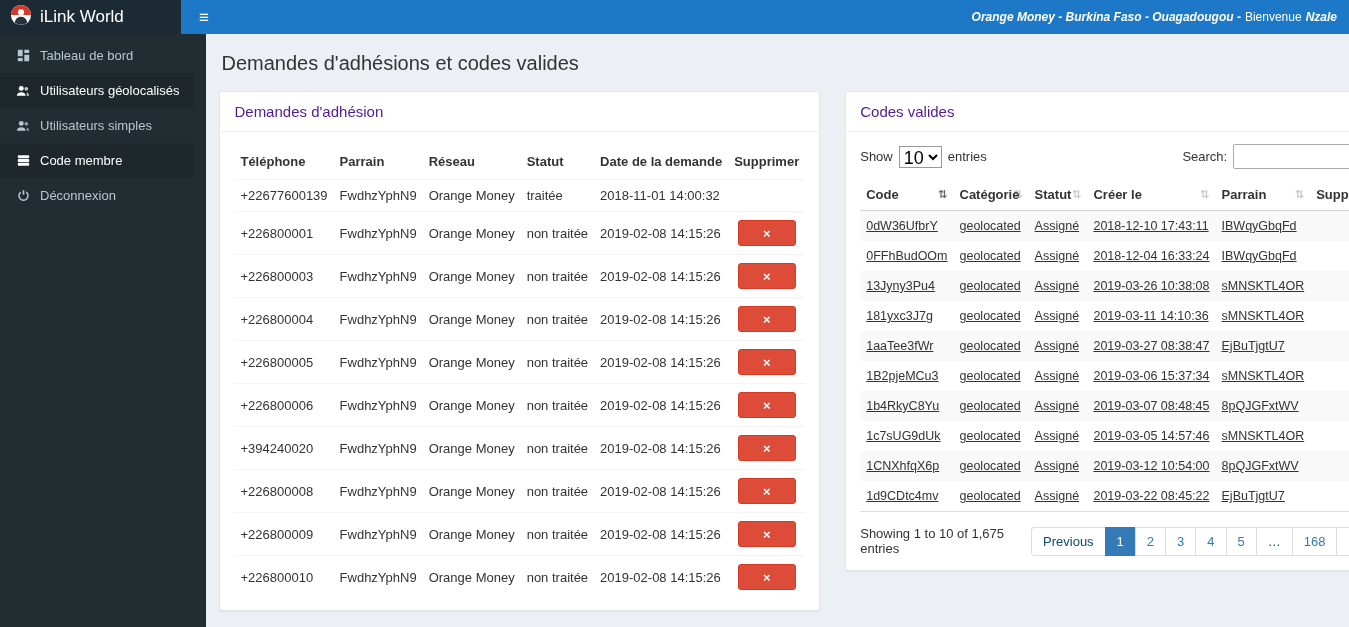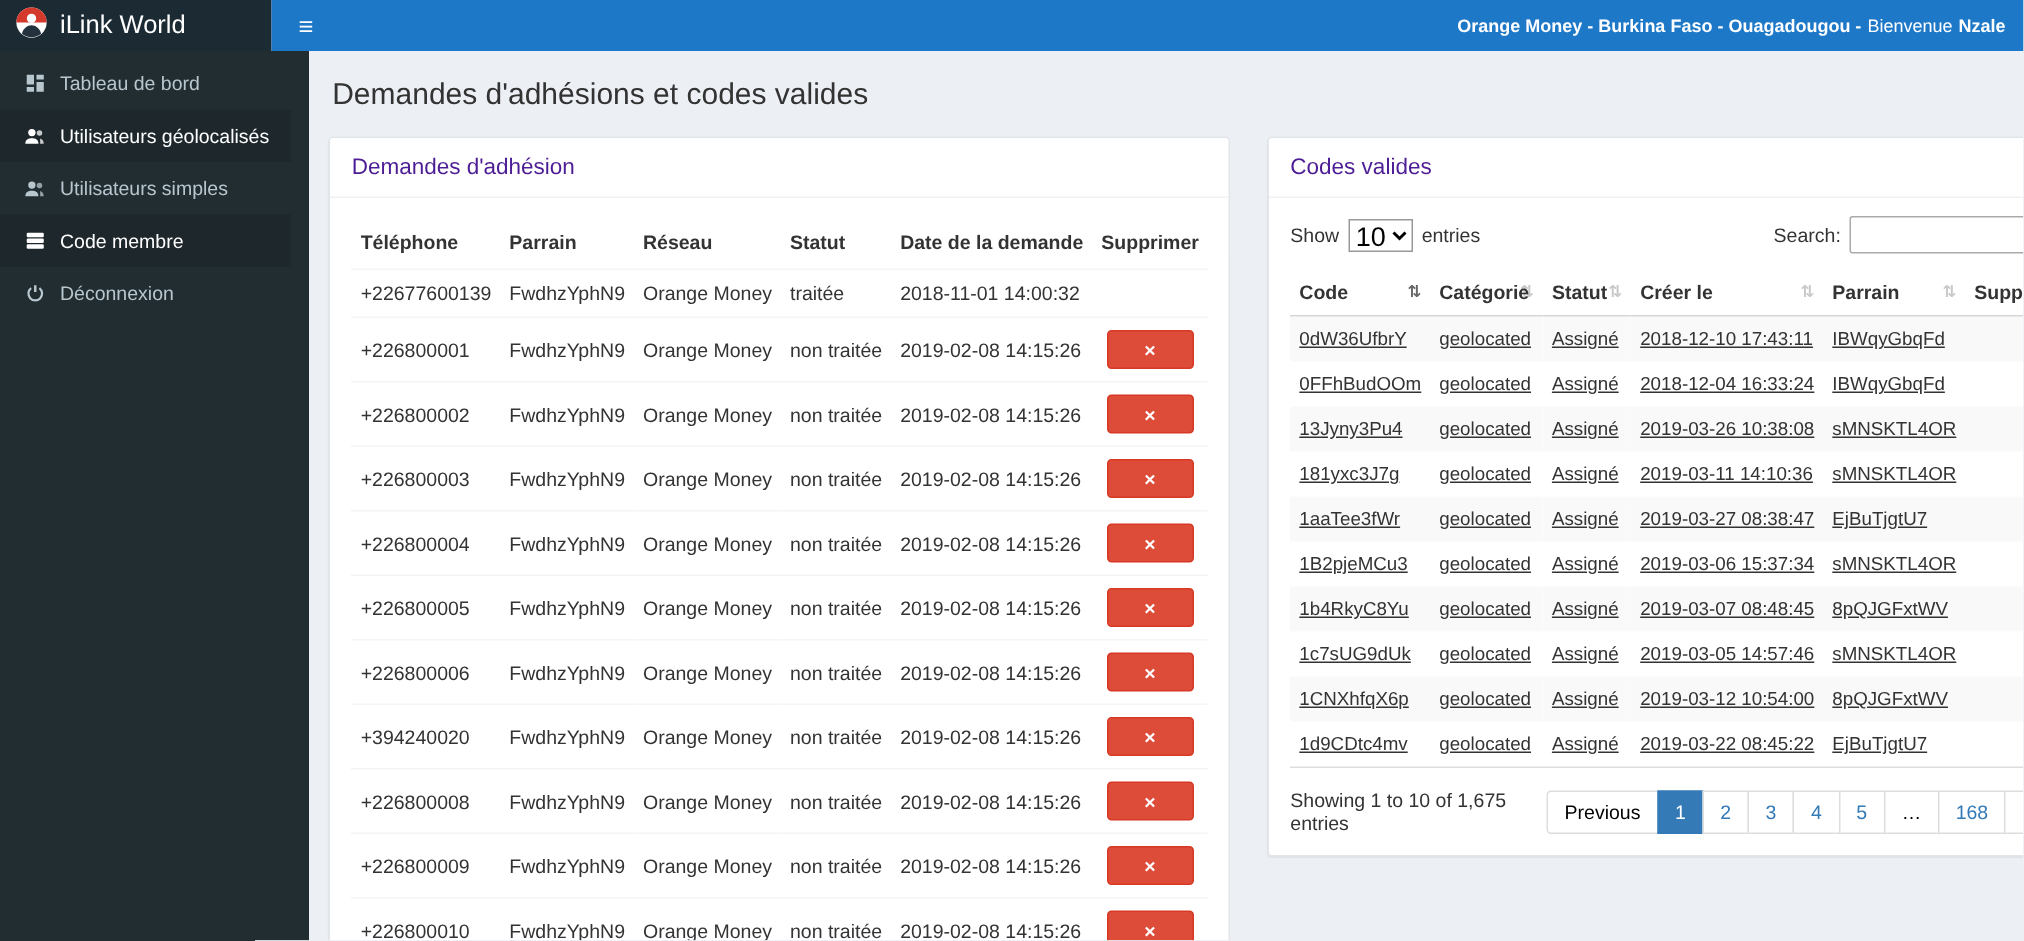--- a/index.html
+++ b/index.html
@@ -22,21 +22,21 @@
     flex:1; background:#1e78c8; display:flex; align-items:center; padding:0 12px;
   }
   .hamburger {
     background:none; border:none; color:#fff; font-size:17px; line-height:1;
     cursor:pointer; padding:2px 6px;
   }
   .navbar-right {
     margin-left:auto; color:#fff; font-size:12px;
     display:flex; align-items:center; gap:4px; white-space:nowrap;
   }
-  .nb-bold { font-weight:bold; }
+  .nb-bold { font-weight:bold;font-style:italic; }
 
   
   .main { display:flex; flex:1; overflow:hidden; }
   .sidebar { flex:0 0 181px; background:#222d32; }
   .sidebar ul { list-style:none; margin:0; padding:4px 12px 0 0; }
   .sidebar li {
     display:flex; align-items:center; gap:9px; padding:10px 15px;
     font-size:13px; color:#b8c7ce; cursor:pointer; white-space:nowrap;
   }
   .sidebar li.active { background:#1e282c; color:#fff; }
@@ -110,21 +110,21 @@
     display:flex; justify-content:space-between; align-items:center;
     padding:14px; font-size:13px; color:#333;
   }
   .pagination { display:flex; list-style:none; margin:0; padding:0; }
   .pagination li {
     border:1px solid #ddd; background:#fff; color:#337ab7;
     padding:6px 11px; margin-left:-1px; font-size:13px; cursor:pointer; user-select:none;
   }
   .pagination li:first-child { border-radius:3px 0 0 3px; margin-left:0; }
   .pagination li:last-child { border-radius:0 3px 3px 0; }
-  .pagination li.disabled, .pagination li.ellipsis { color:#000000; cursor:default; }
+  .pagination li.disabled, .pagination li.ellipsis { color:#0c4a6e; cursor:default; }
   .pagination li.active { background:#337ab7; border-color:#337ab7; color:#fff; cursor:default; }
 </style>
 </head>
 <body>
 
 <div class="app">
 
   <header class="topbar">
     <div class="brand">
       <span class="logo">
@@ -235,28 +235,20 @@
                   </tr>
                   <tr>
                     <td>+226800001</td>
                     <td>FwdhzYphN9</td>
                     <td>Orange Money</td>
                     <td>non traitée</td>
                     <td>2019-02-08 14:15:26</td>
                     <td class="del-cell"><button class="btn-danger"><span>×</span></button></td>
                   </tr>
                   <tr>
-                    <td>+226800002</td>
-                    <td>FwdhzYphN9</td>
-                    <td>Orange Money</td>
-                    <td>non traitée</td>
-                    <td>2019-02-08 14:15:26</td>
-                    <td class="del-cell"><button class="btn-danger"><span>×</span></button></td>
-                  </tr>
-                  <tr>
                     <td>+226800003</td>
                     <td>FwdhzYphN9</td>
                     <td>Orange Money</td>
                     <td>non traitée</td>
                     <td>2019-02-08 14:15:26</td>
                     <td class="del-cell"><button class="btn-danger"><span>×</span></button></td>
                   </tr>
                   <tr>
                     <td>+226800004</td>
                     <td>FwdhzYphN9</td>

